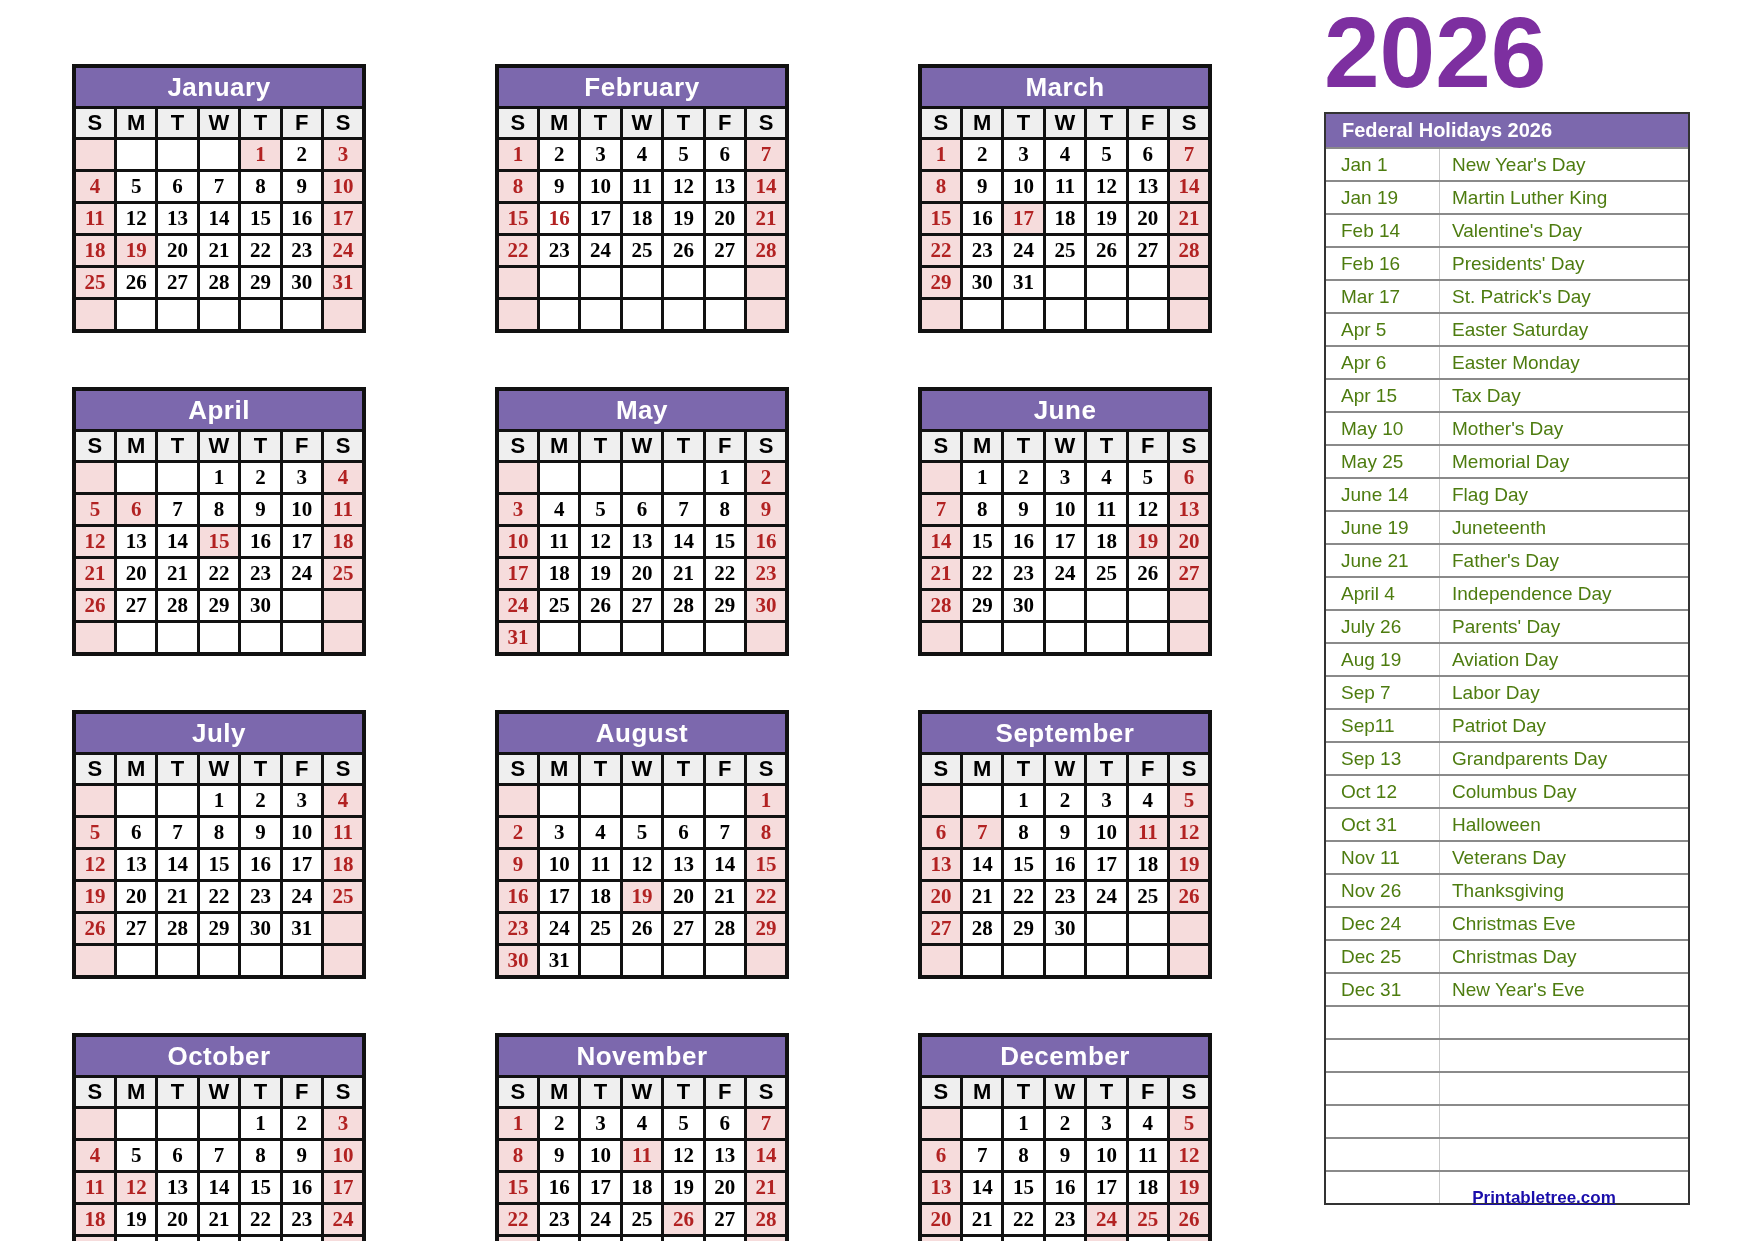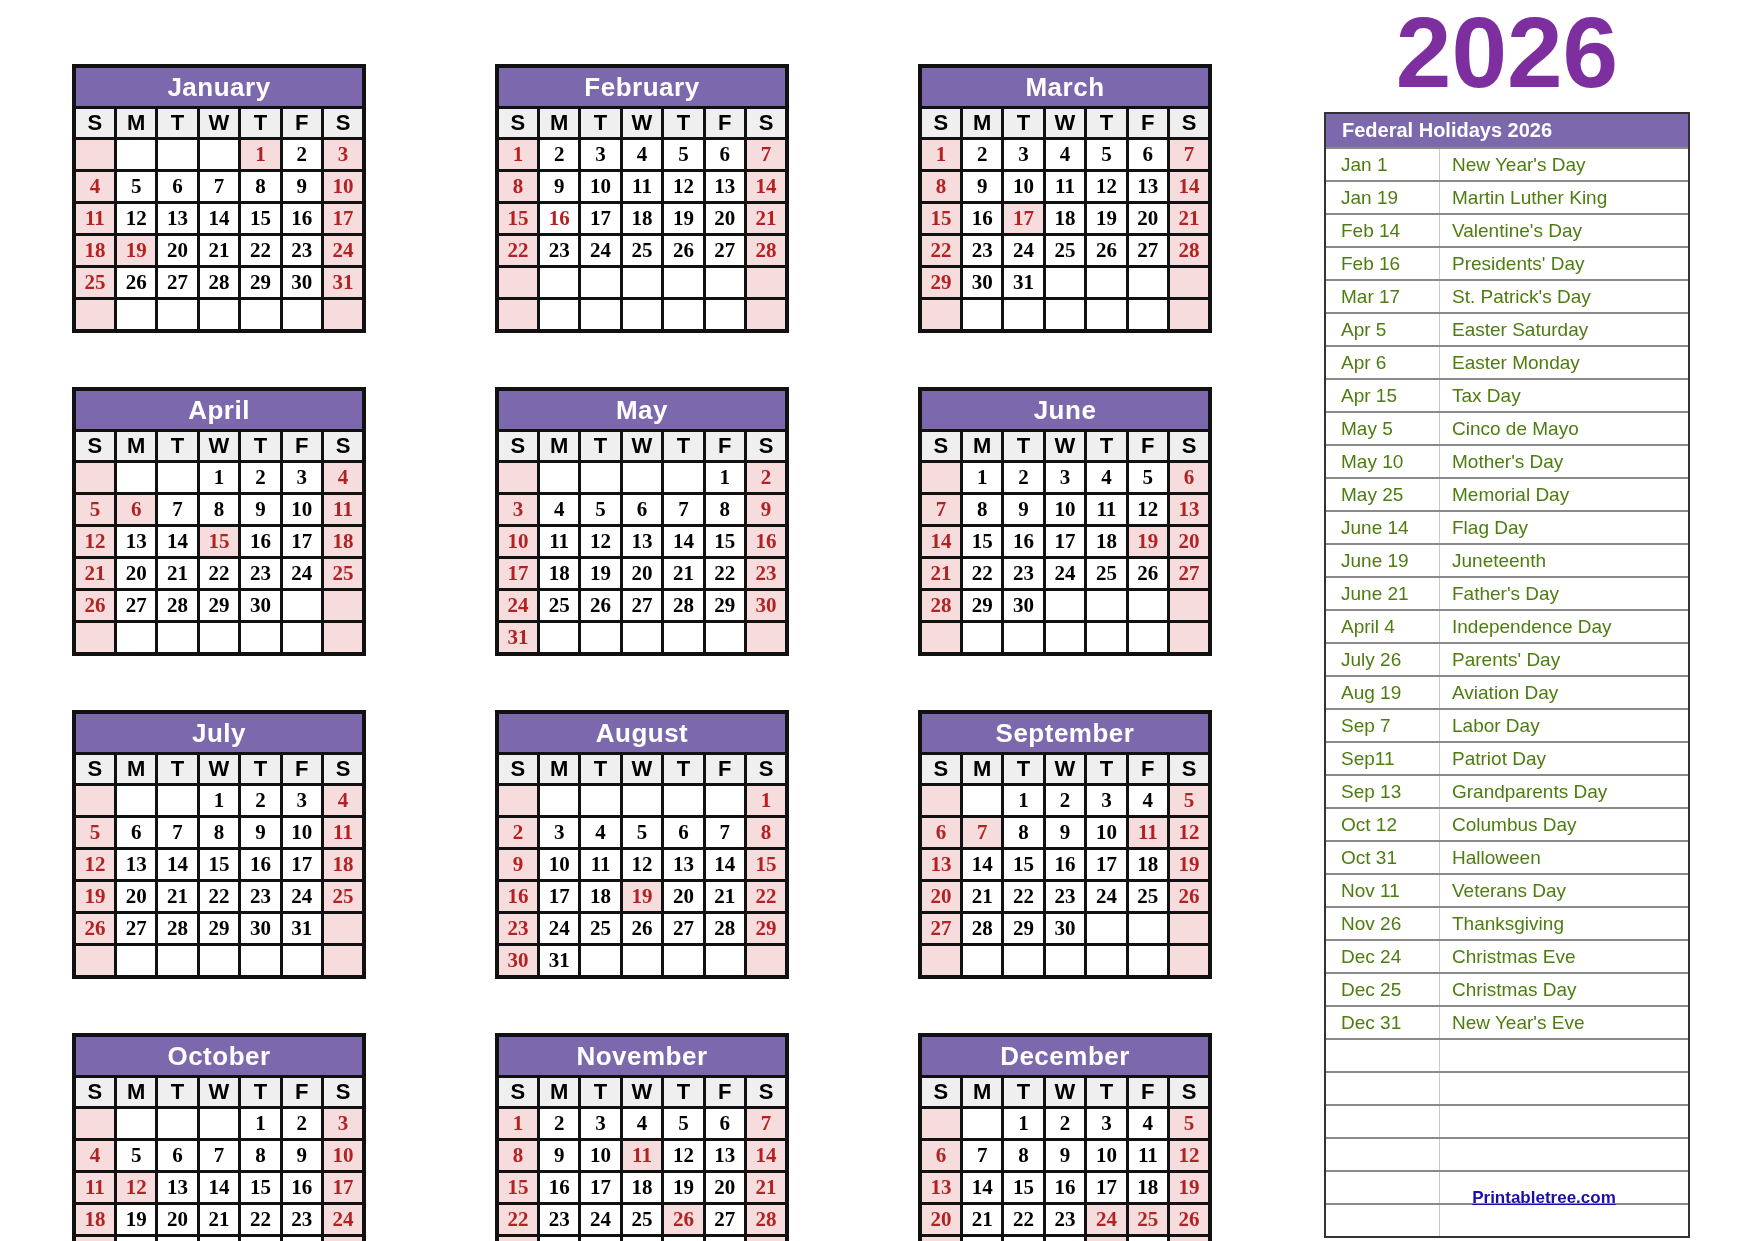--- a/index.html
+++ b/index.html
@@ -30,21 +30,21 @@
   td.day{
     background:#fff;color:#000;font-family:"Liberation Serif",serif;
     font-weight:bold;font-size:21px;text-align:center;height:27px;
     border:3px solid #111;
   }
   td.we{background:var(--pink,#f6dcdc);color:var(--red,#b22222);}
   td.hol{background:var(--pink,#f6dcdc);color:var(--red,#b22222);}
   td.redtext{color:var(--red,#b22222);}
   
   .year-title{
-    position:absolute;left:1324px;top:0px;width:366px;text-align:center;
+    position:absolute;left:1324px;top:0px;width:366px;text-align:left;
     font-size:100px;font-weight:bold;color:var(--yearpurple,#7d2fa0);
     font-family:"Liberation Sans",sans-serif;line-height:1.04;
   }
   
   .holiday-panel{
     position:absolute;left:1324px;top:112px;width:366px;
     border:2px solid #333;box-sizing:border-box;background:#fff;
   }
   .holiday-header{
     background:var(--purple,#7c68ad);color:#fff;font-weight:bold;font-size:20px;
@@ -916,24 +916,20 @@
       </div>
       <div class="holiday-row">
         <span class="hdate">Apr 6</span>
         <span class="hname">Easter Monday</span>
       </div>
       <div class="holiday-row">
         <span class="hdate">Apr 15</span>
         <span class="hname">Tax Day</span>
       </div>
       <div class="holiday-row">
-        <span class="hdate">May 5</span>
-        <span class="hname">Cinco de Mayo</span>
-      </div>
-      <div class="holiday-row">
         <span class="hdate">May 10</span>
         <span class="hname">Mother's Day</span>
       </div>
       <div class="holiday-row">
         <span class="hdate">May 25</span>
         <span class="hname">Memorial Day</span>
       </div>
       <div class="holiday-row">
         <span class="hdate">June 14</span>
         <span class="hname">Flag Day</span>

